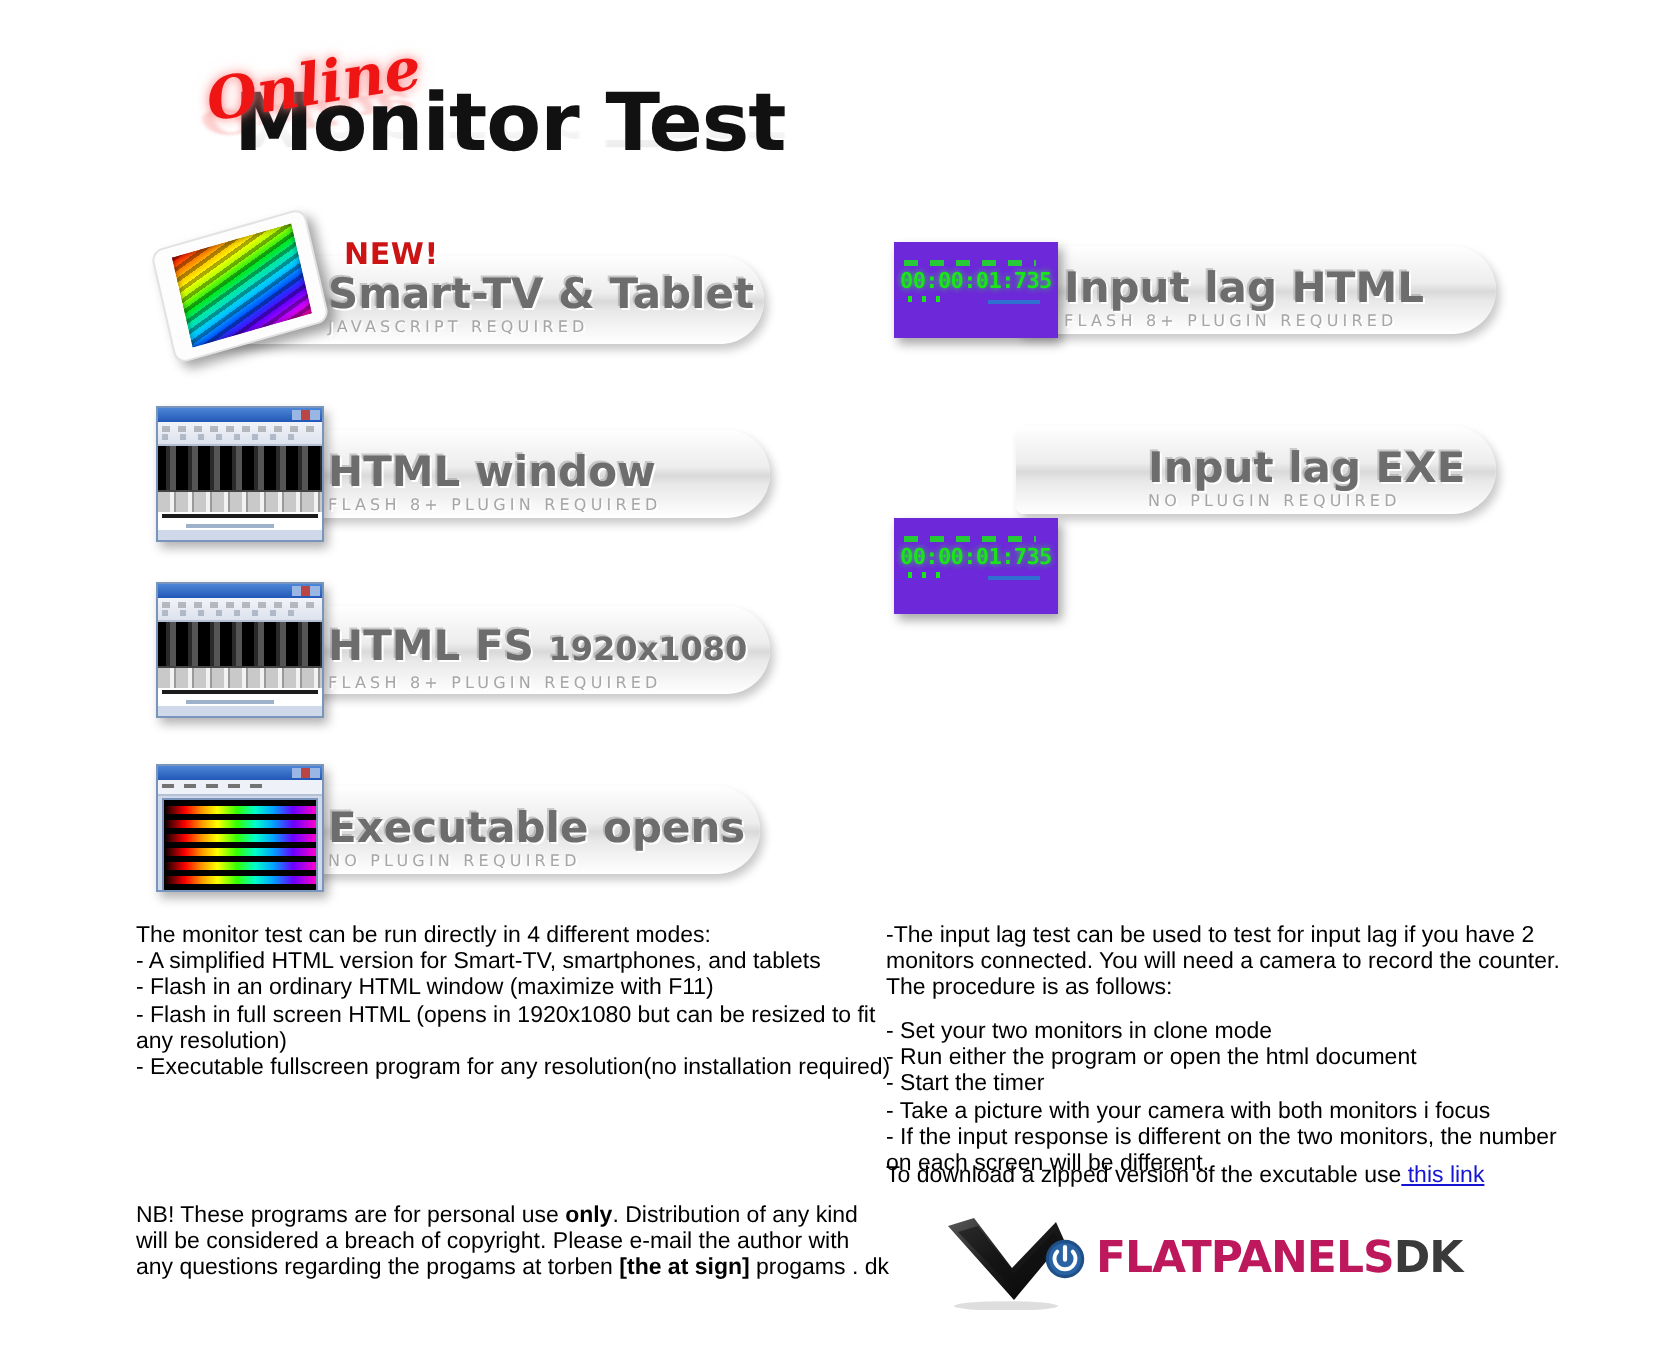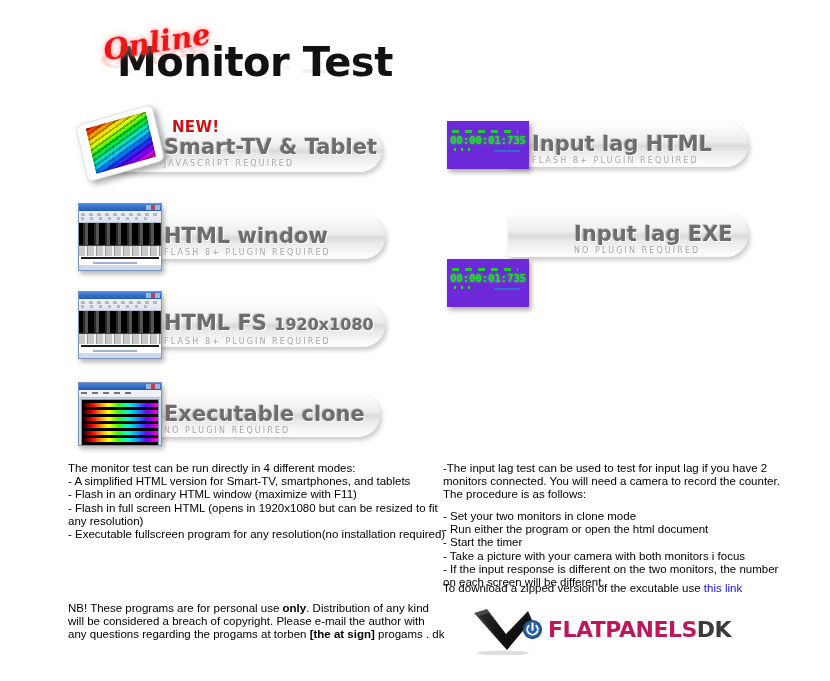--- a/index.html
+++ b/index.html
@@ -234,21 +234,21 @@
     background:#2f6fd0;
   }
 
   
   .para{
     position:absolute;
     font-family:"Liberation Sans","DejaVu Sans",sans-serif;
     font-size:11.5px;line-height:13.2px;color:#000;
     white-space:pre-wrap;
   }
-  .link{color:#1414d2;cursor:pointer;margin-top:26px;}
+  .link{color:#1414d2;text-decoration:underline;cursor:pointer;margin-top:26px;}
 
   
   .logo-wrap{position:absolute;left:470px;top:607px;width:260px;height:58px;}
   .logo-mark{position:absolute;left:0;top:0;width:66px;height:48px;}
   .logo-text{
     position:absolute;left:78px;top:12px;
     font-family:"DejaVu Sans","Liberation Sans",sans-serif;
     font-weight:bold;font-size:22px;line-height:22px;letter-spacing:-.5px;
     white-space:nowrap;
   }
@@ -304,21 +304,21 @@
     <div class="btn-sub">FLASH 8+ PLUGIN REQUIRED</div>
   </div>
 
   <div class="btn" style="left:140px;top:393px;width:240px;"></div>
   <div class="thumb exe" style="left:78px;top:382px;">
     <div class="exe-title"></div>
     <div class="exe-menu"></div>
     <div class="exe-canvas"></div>
   </div>
   <div class="btn-text" style="left:164px;top:397px;">
-    <div class="btn-title">Executable clone</div>
+    <div class="btn-title">Executable opens</div>
     <div class="btn-sub">NO PLUGIN REQUIRED</div>
   </div>
 
   <div class="btn" style="left:508px;top:123px;width:240px;"></div>
   <div class="thumb lag" style="left:447px;top:121px;">
     <div class="lag-seg"></div>
     <div class="lag-time">00:00:01:735</div>
     <div class="lag-dots"></div>
     <div class="lag-bar"></div>
   </div>

